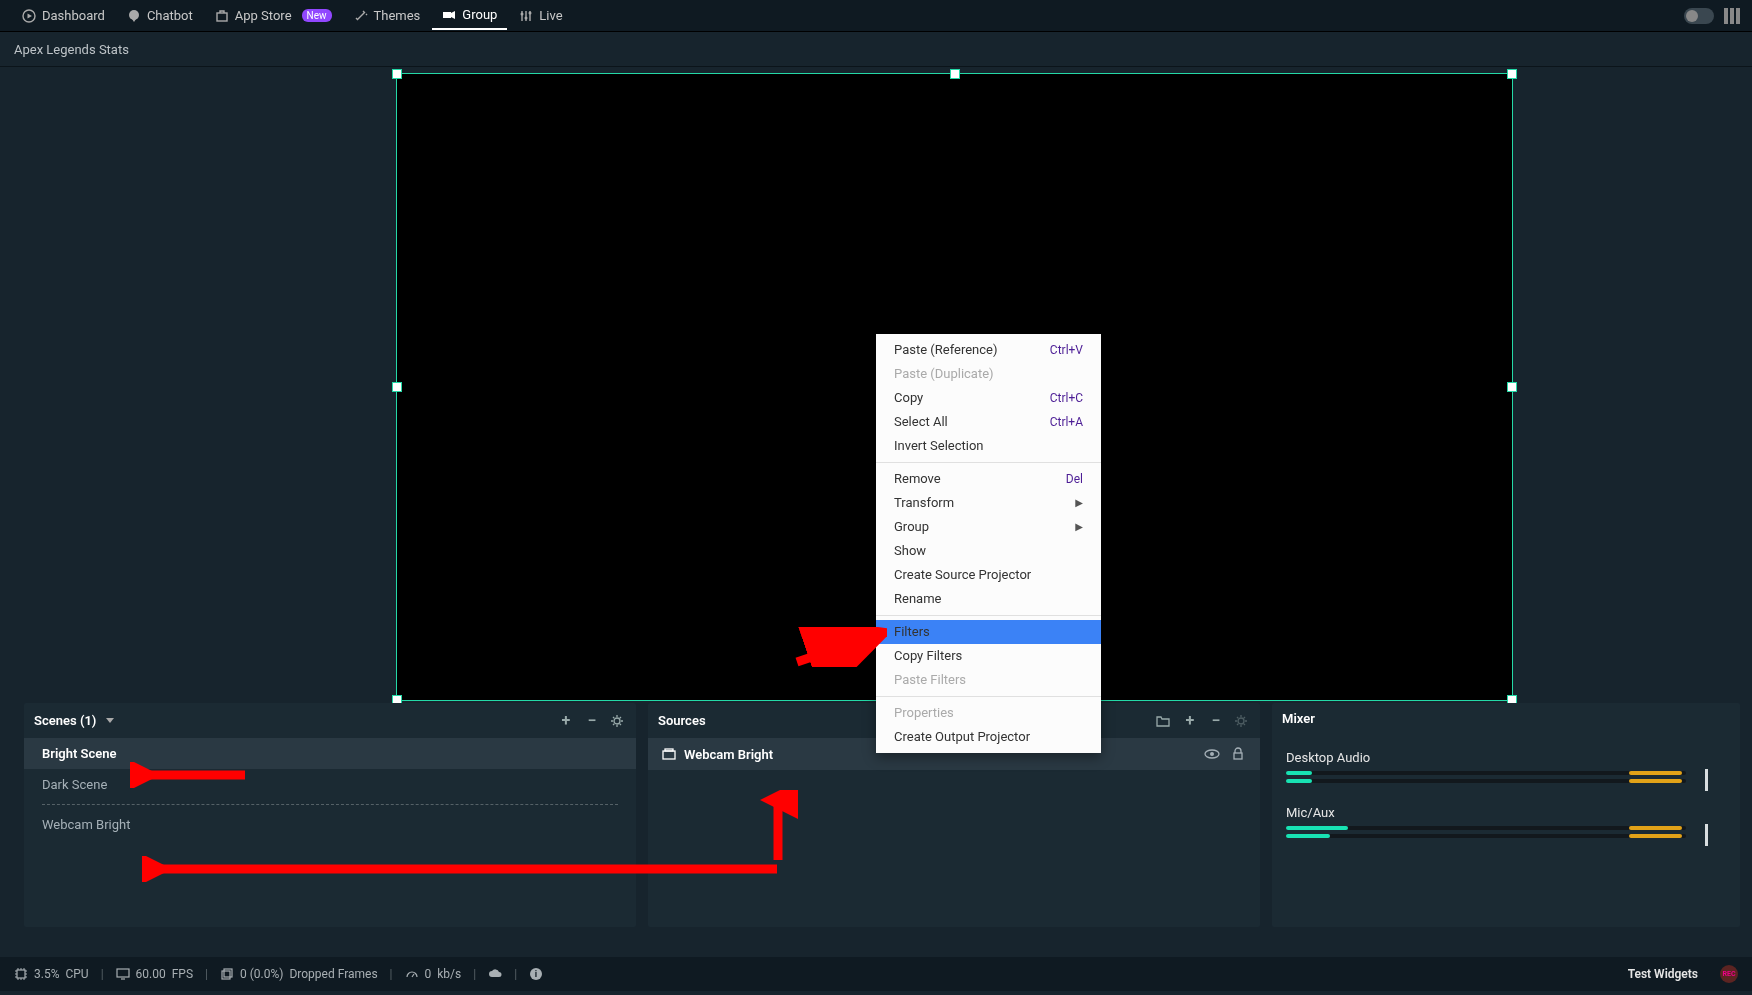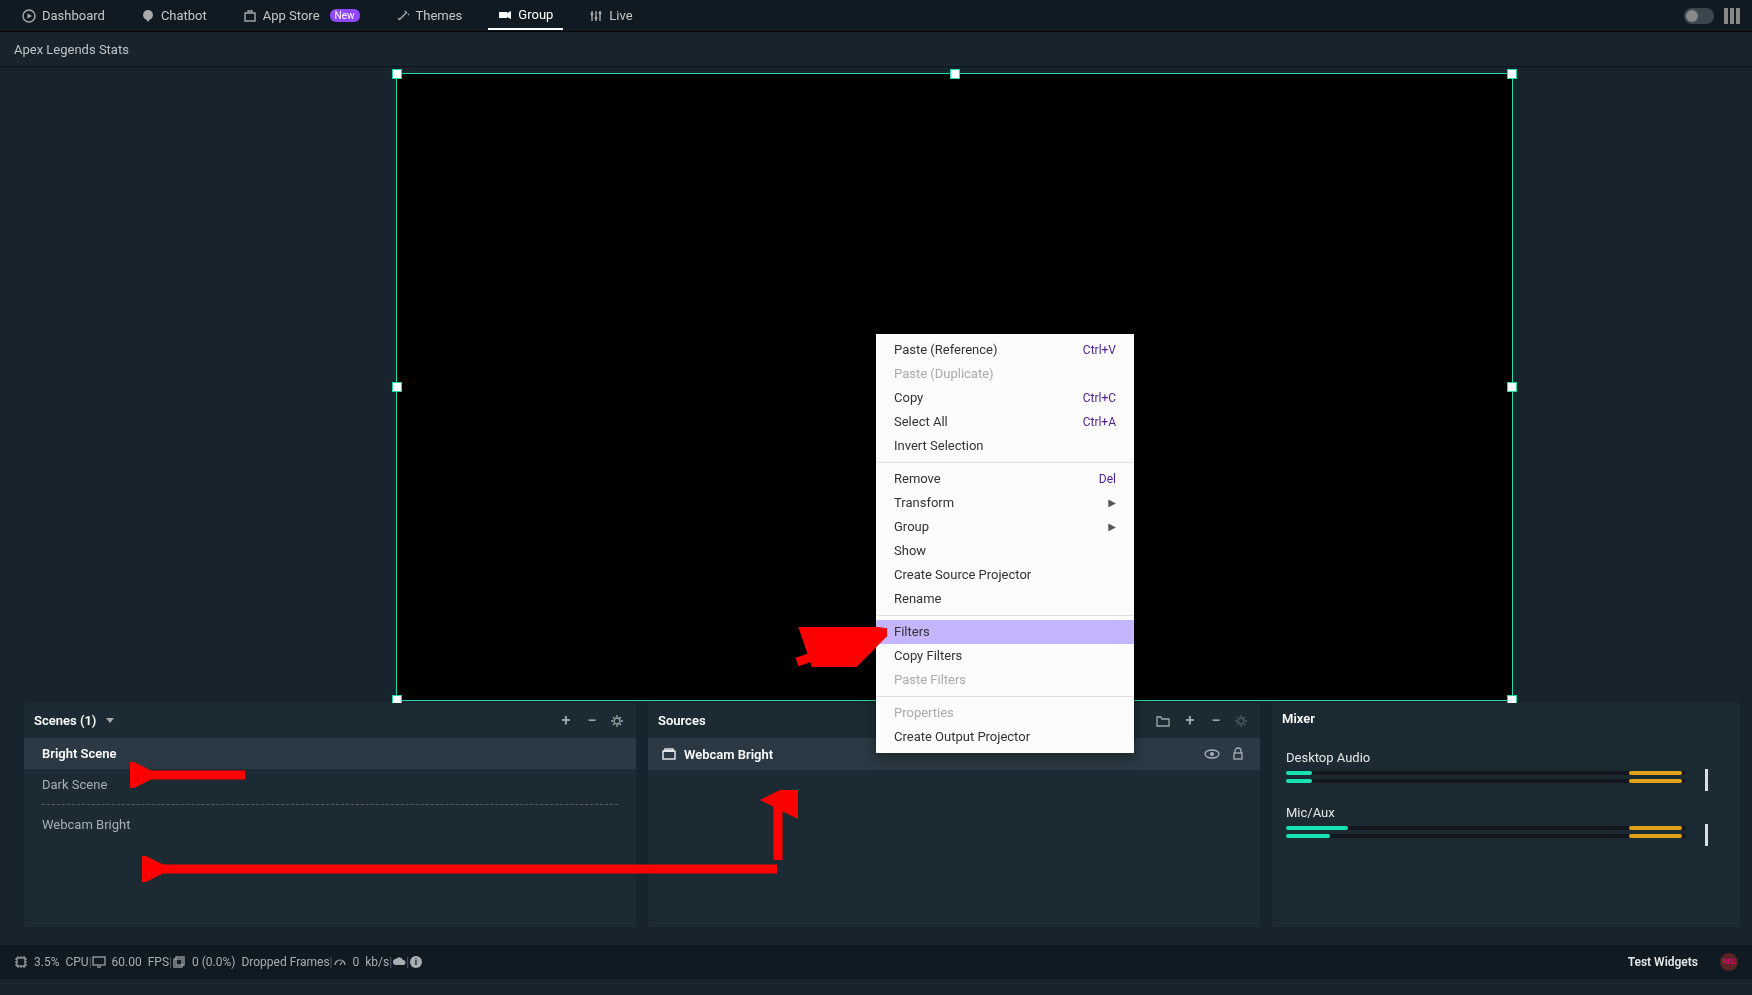--- a/index.html
+++ b/index.html
@@ -1,20 +1,20 @@
 <!DOCTYPE html>
 <html><head>
 <meta charset="utf-8">
 <style>
   * { margin: 0; padding: 0; box-sizing: border-box; font-family: -apple-system, BlinkMacSystemFont, "Segoe UI", Roboto, sans-serif; }
   body { background: #17242d; color: #e6e6e6; font-size: 13px; width: 1752px; height: 995px; overflow: hidden; }
   
   
   .top-nav { display: flex; align-items: center; height: 32px; background: #0f1a22; padding: 0 12px; gap: 4px; border-bottom: 1px solid #000; justify-content: space-between;}
-  .nav-left { display: flex; align-items: center; gap: 16px; }
+  .nav-left { display: flex; align-items: center; gap: 2px; }
   .nav-right { display: flex; align-items: center; gap: 10px; }
   .nav-item { display: flex; align-items: center; gap: 6px; padding: 6px 10px; color: #c8c8c8; cursor: pointer; font-size: 13px; }
   .nav-item.active { color: #fff; border-bottom: 2px solid #fff; }
   .nav-icon { width: 14px; height: 14px; display: inline-flex; align-items: center; justify-content: center; }
   .badge-new { background: #9147ff; color: #fff; font-size: 10px; padding: 1px 5px; border-radius: 6px; margin-left: 4px; }
   .toggle-pill { width: 30px; height: 16px; background: #3a4750; border-radius: 8px; position: relative; }
   .toggle-pill::after { content:''; position:absolute; left:2px; top:2px; width:12px; height:12px; border-radius:50%; background:#888;}
   .three-cols { display:flex; gap:2px;}
   .three-cols span{ width:4px; height:16px; background:#888;}
   
@@ -23,23 +23,23 @@
   
   
   .preview-area { position: relative; height: 636px; background: #17242d; }
   .canvas { position: absolute; left: 396px; top: 6px; width: 1117px; height: 628px; border: 1px solid #24d9a7; background: #000; }
   .handle { position: absolute; width: 10px; height: 10px; background: #fff; border: 1px solid #24d9a7; }
   .h-tl { left: -5px; top: -5px; } .h-tm { left: calc(50% - 5px); top: -5px; } .h-tr { right: -5px; top: -5px; }
   .h-ml { left: -5px; top: calc(50% - 5px);} .h-mr { right: -5px; top: calc(50% - 5px);}
   .h-bl { left: -5px; bottom: -5px; } .h-bm { left: calc(50% - 5px); bottom: -5px; } .h-br { right: -5px; bottom: -5px; }
   
   
-  .ctx-menu { position: absolute; left: 876px; top: 334px; width: 258px; background: #fcfcfc; color: #333; font-size: 13px; box-shadow: 0 4px 12px rgba(0,0,0,0.4); z-index: 10; padding: 4px 0;}
+  .ctx-menu { position: absolute; left: 876px; top: 334px; width: 225px; background: #fcfcfc; color: #333; font-size: 13px; box-shadow: 0 4px 12px rgba(0,0,0,0.4); z-index: 10; padding: 4px 0;}
   .ctx-item { display: flex; justify-content: space-between; align-items: center; padding: 3px 18px; cursor: default; line-height: 18px;}
-  .ctx-item.highlight { background: #c4b5fd; }
+  .ctx-item.highlight { background: #3b82f6; }
   .ctx-item.disabled { color: #aaa; }
   .ctx-sep { height: 1px; background: #e0e0e0; margin: 4px 0; }
   .ctx-short { color: #4c1d95; font-size: 12px; }
   .ctx-sub { color: #555; font-size: 10px;}
   
   
   .panels-row { display: flex; gap: 12px; padding: 0 12px; height: 224px; margin-left: 12px; }
   .panel { background: #1b2a33; flex: 1; display: flex; flex-direction: column; border-radius: 2px; position: relative;}
   .panel.scenes { flex: 1.02; }
   .panel.sources { flex: 1.02; }
@@ -60,21 +60,21 @@
   .meter-wrap { position: relative; height: 20px; margin-bottom: 14px;}
   .meter-stack { position: relative; height: 4px; }
   .meter-bg { position: absolute; left: 0; right: 40px; top: 0; height: 4px; background: #12181d; border-radius: 2px;}
   .meter-fill { position: absolute; left: 0; top: 0; height: 4px; border-radius: 2px; }
   .meter-fill.teal { background: linear-gradient(90deg,#18e2b3,#18e2b3);}
   .meter-fill.orange { position:absolute; height:4px; background:#e2a218; }
   .meter-row2 { position: absolute; top: 8px; left: 0; right: 40px; height: 4px; background: #12181d; border-radius: 2px;}
   .meter-handle { position:absolute; right: 18px; top: -2px; width: 3px; height: 22px; background: #d8dde0;}
   
   
-  .status-bar { position: absolute; bottom: 16px; left: 0; right: 0; height: 34px; display: flex; align-items: center; background: #0f1a22; padding: 0 14px; gap: 0; color: #a8afb3; font-size: 12px; }
+  .status-bar { position: absolute; bottom: 4px; left: 0; right: 0; height: 34px; display: flex; align-items: center; background: #0f1a22; padding: 0 14px; gap: 12px; color: #a8afb3; font-size: 12px; }
   .status-sep { color: #566065; }
   .st-item { display: flex; align-items: center; gap: 6px; }
   .st-right { margin-left: auto; display: flex; align-items: center; gap: 12px; font-weight: 600; color: #e6e6e6;}
   .rec-ico { width: 18px; height: 18px; border-radius: 50%; background: #5c2422; display: flex; align-items: center; justify-content: center; font-size: 7px; color: #e08; font-weight: bold; margin-left: 10px;}
   
   
   .red-arrow { position: absolute; z-index: 20; }
   svg { display: block; }
 </style>
 </head>

